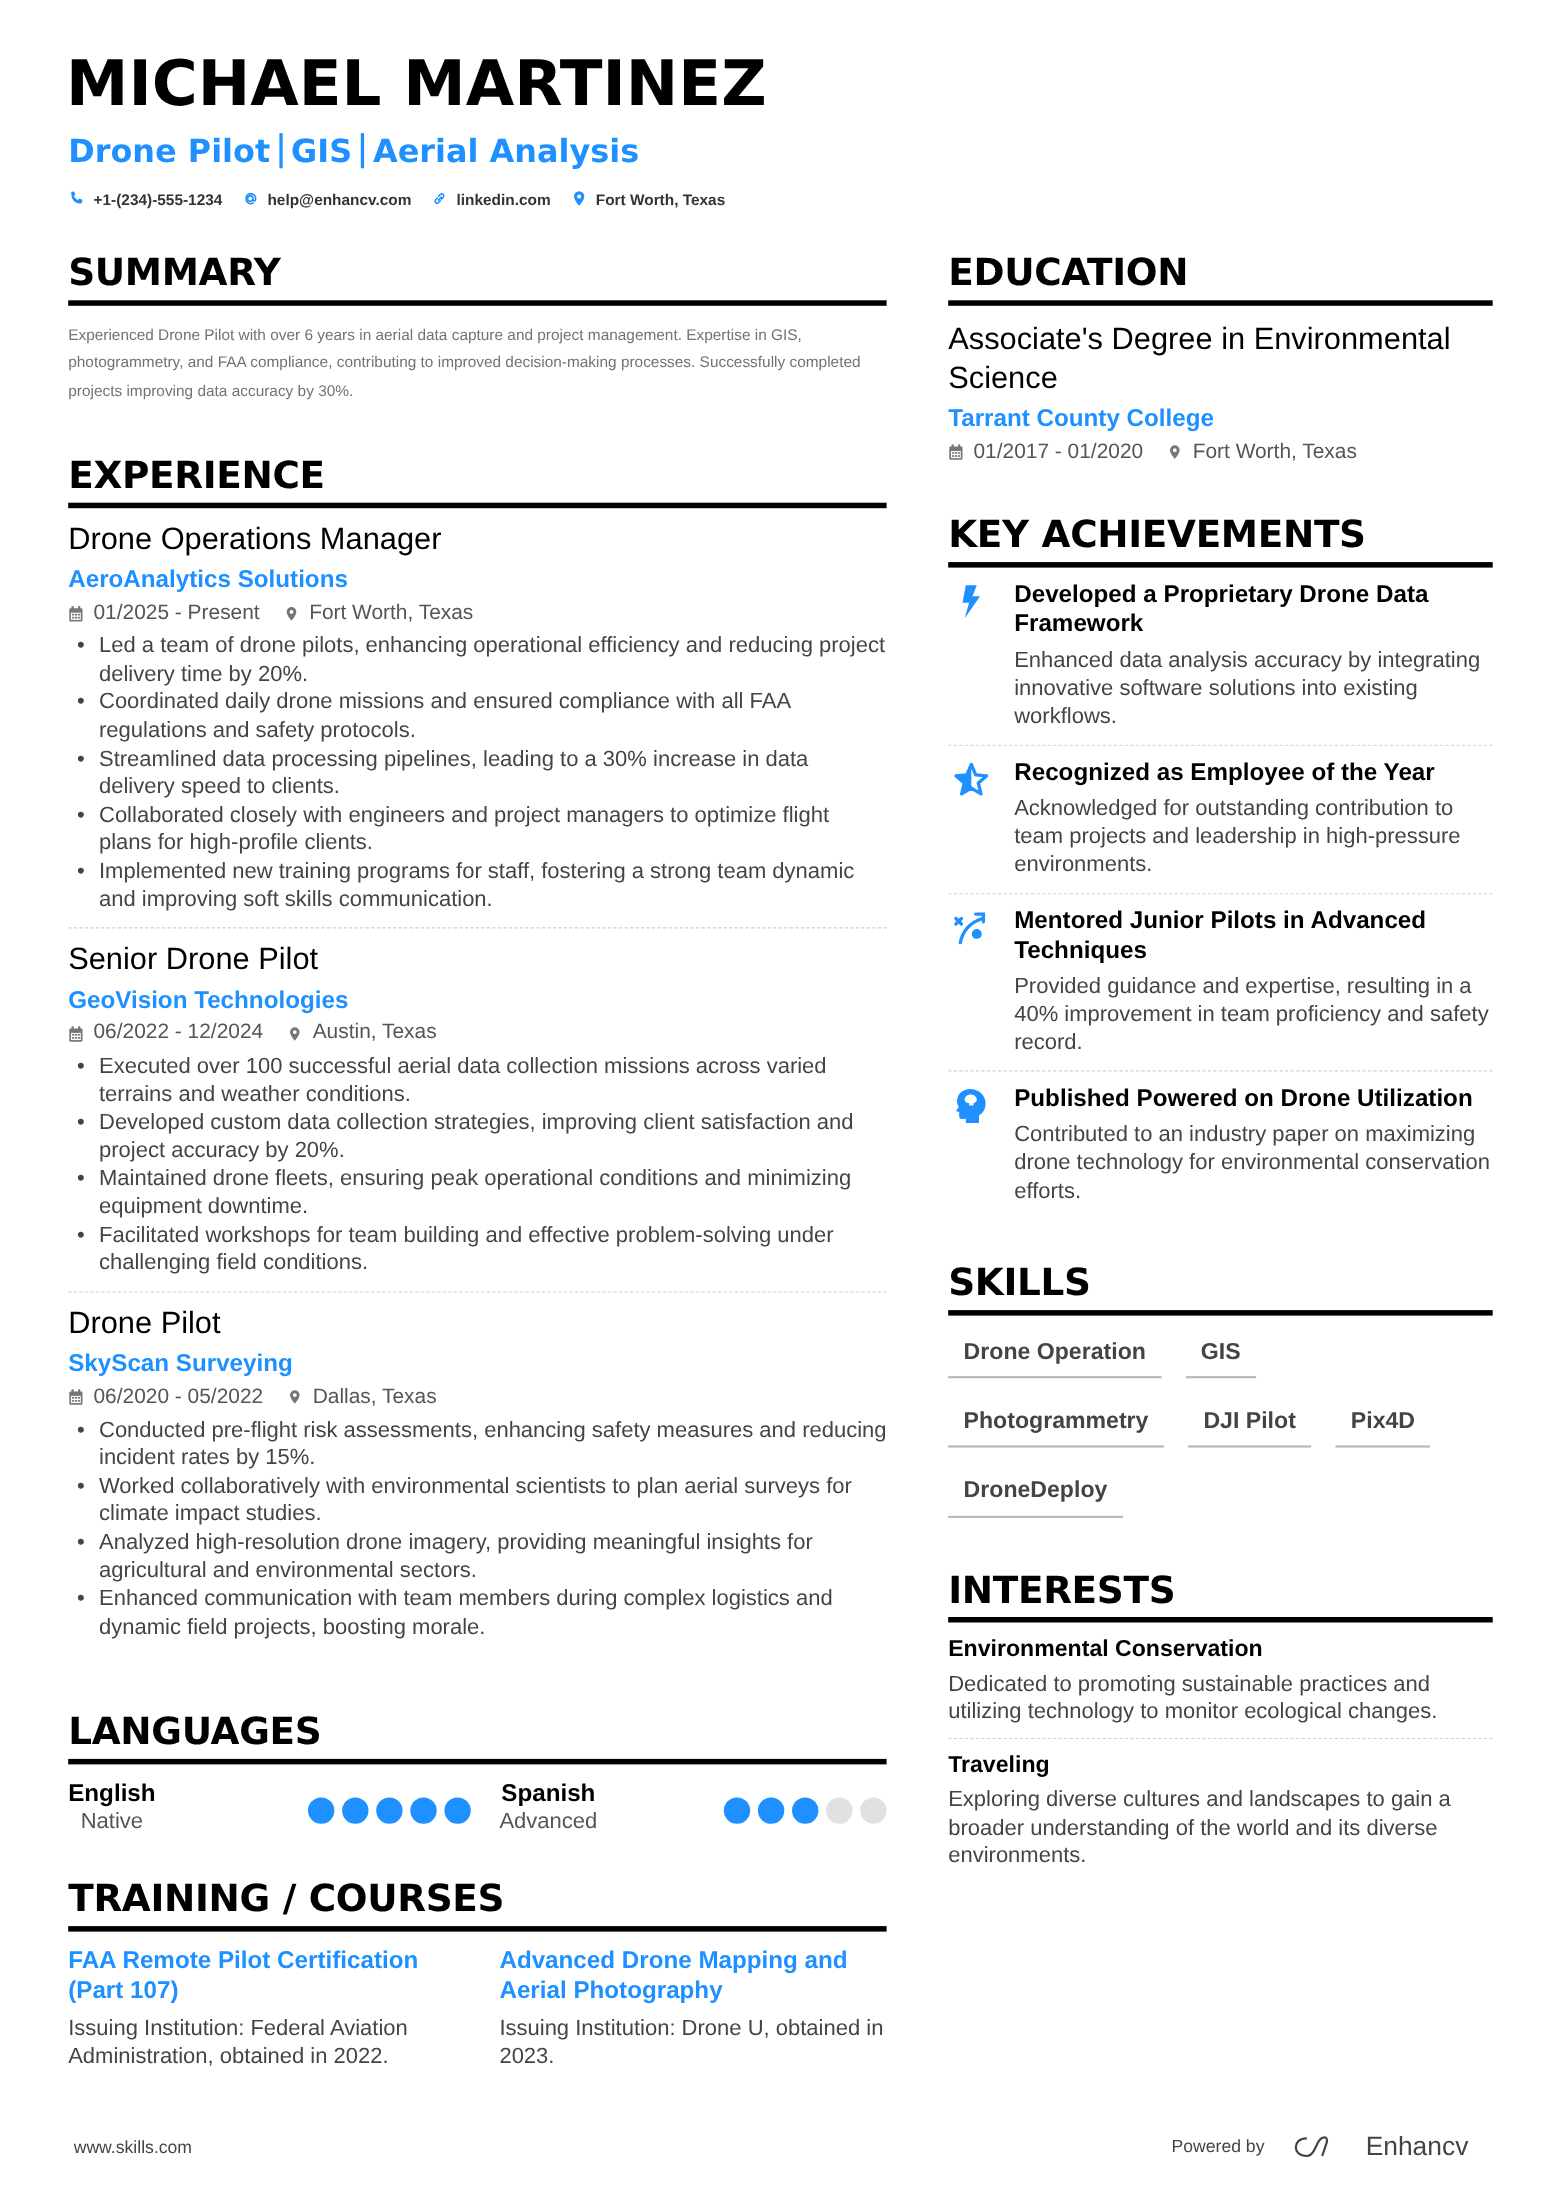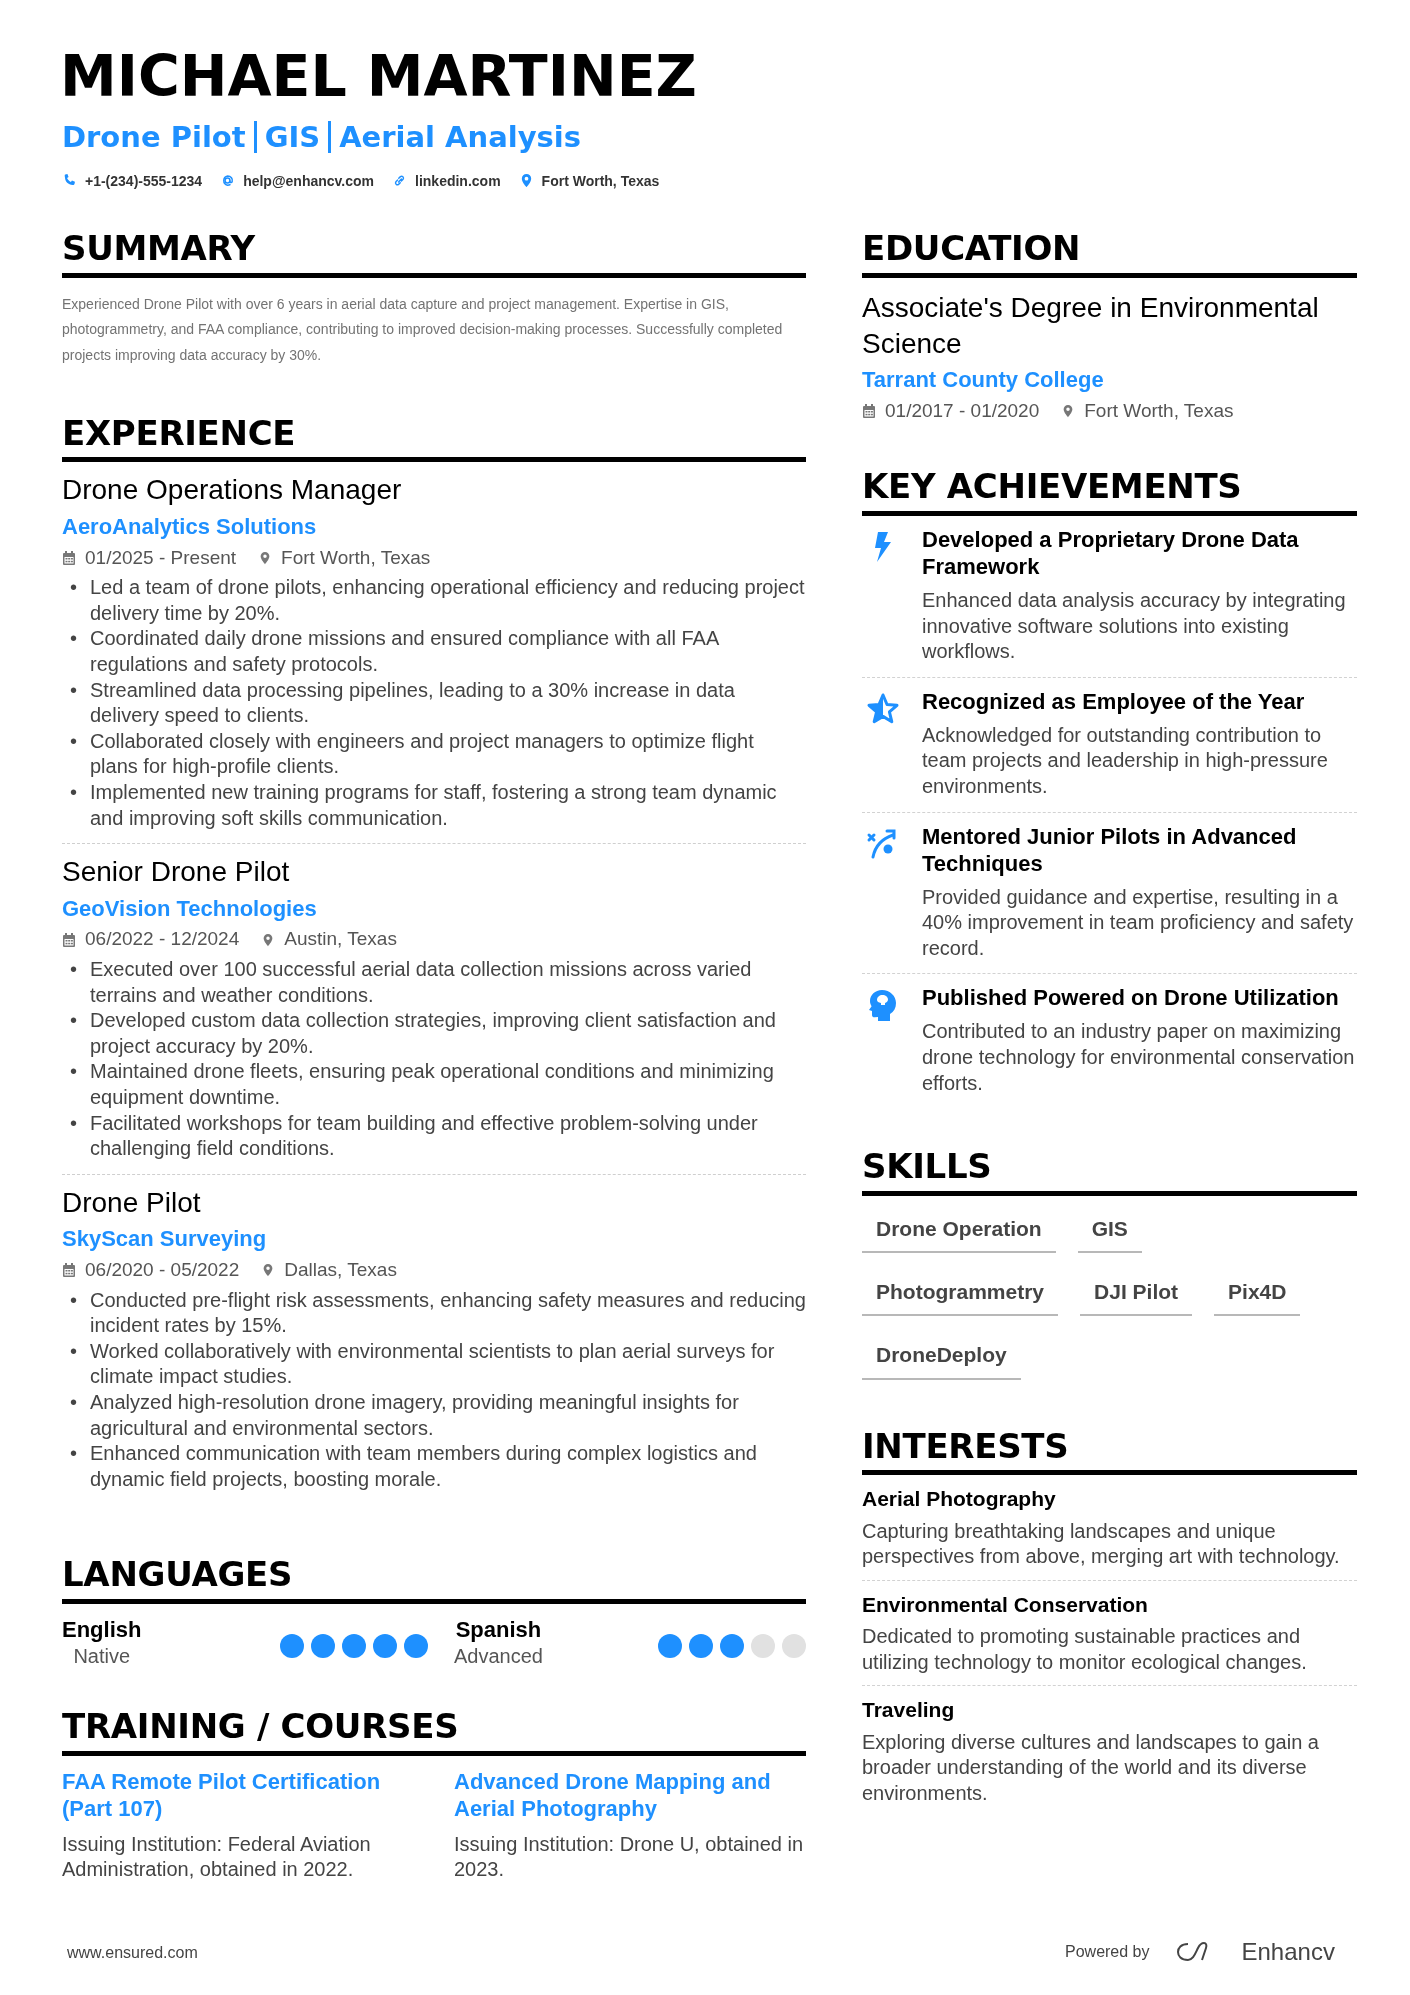--- a/index.html
+++ b/index.html
@@ -375,35 +375,31 @@
         <span class="skill">Photogrammetry</span>
         <span class="skill">DJI Pilot</span>
         <span class="skill">Pix4D</span>
         <span class="skill">DroneDeploy</span>
       </div>
     </section>
 
     <section class="int-section">
       <div class="section-title">INTERESTS</div>
       <div class="interest">
-        <div class="int-title">Aerial Photography</div>
-        <div class="int-desc">Capturing breathtaking landscapes and unique perspectives from above, merging art with technology.</div>
-      </div>
-      <div class="interest">
         <div class="int-title">Environmental Conservation</div>
         <div class="int-desc">Dedicated to promoting sustainable practices and utilizing technology to monitor ecological changes.</div>
       </div>
       <div class="interest">
         <div class="int-title">Traveling</div>
         <div class="int-desc">Exploring diverse cultures and landscapes to gain a broader understanding of the world and its diverse environments.</div>
       </div>
     </section>
   </div>
 
-  <div class="footer-left">www.ensured.com</div>
+  <div class="footer-left">www.skills.com</div>
   <div class="footer-right">
     <span>Powered by</span>
     <span class="brand">
       <svg width="44" height="24" viewBox="0 0 44 24">
           <path d="M14 4C7 4 4 8 4 12s3 8 10 8c5 0 7-6 10-12 2-4 4-5 6-5s3 2 2 5l-4 12" fill="none" stroke="#444" stroke-width="2"></path>
         </svg>
       <span>Enhancv</span>
     </span>
   </div>
 </div>

